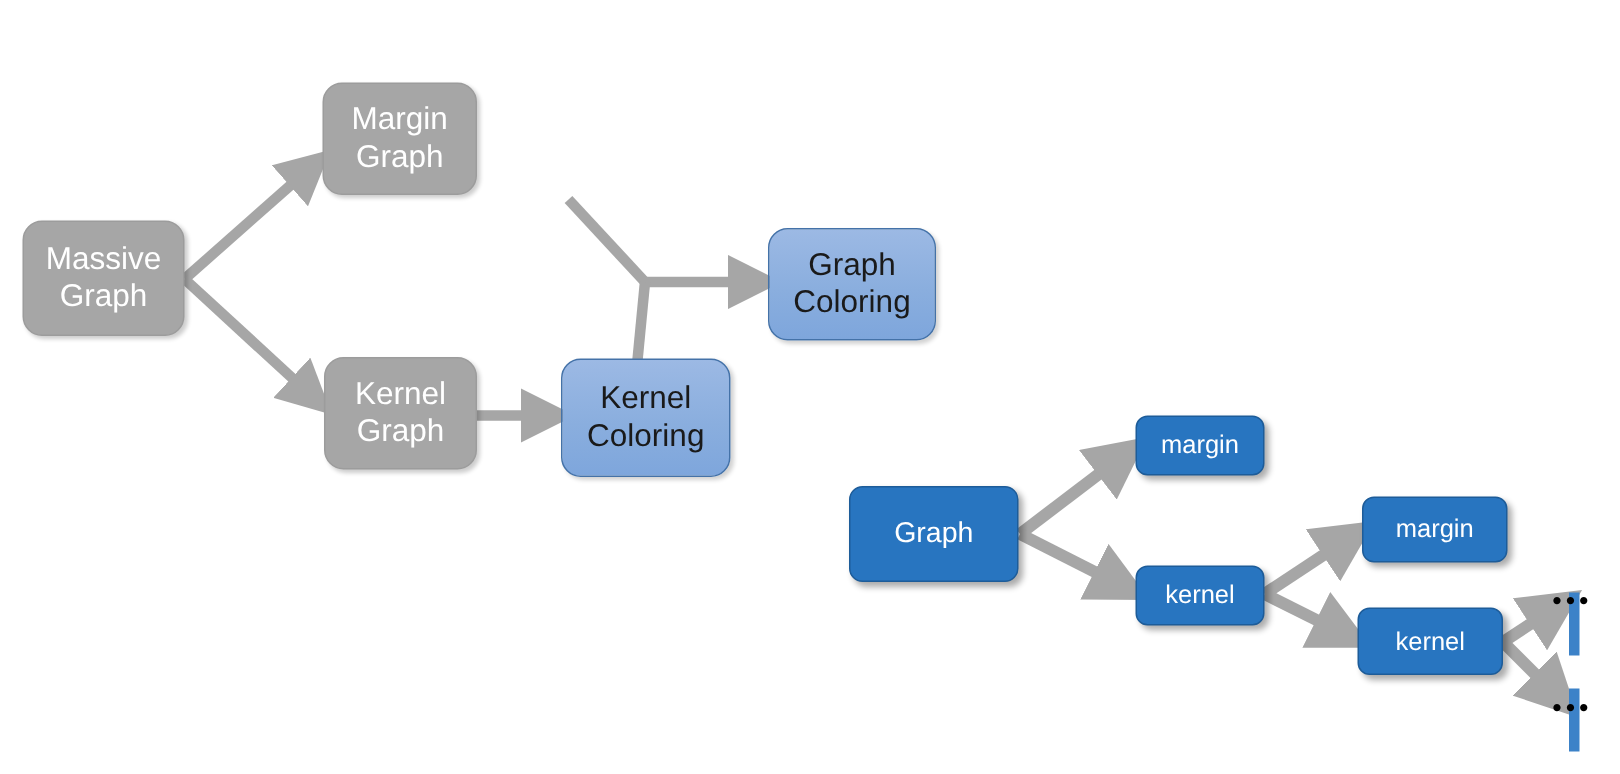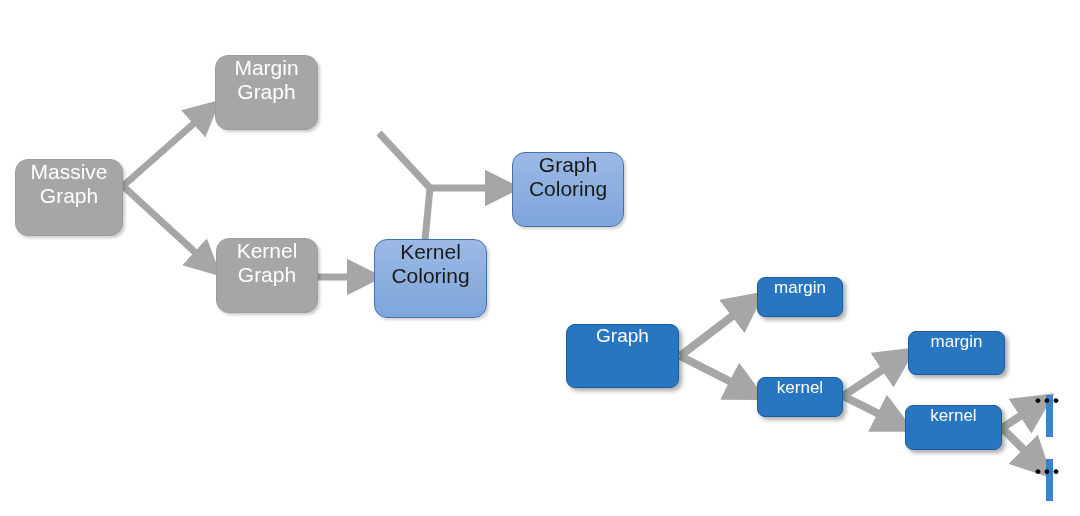--- a/index.html
+++ b/index.html
@@ -21,20 +21,21 @@
   #edges {
     position: absolute;
     left: 0;
     top: 0;
     width: 1080px;
     height: 516px;
   }
   .node {
     position: absolute;
     display: flex;
+    align-items: center;
     justify-content: center;
     text-align: center;
     box-sizing: border-box;
     line-height: 1.16;
     white-space: pre-line;
     z-index: 5;
   }
   
   .node.gray {
     background: #a6a6a6;
@@ -110,21 +111,21 @@
     <g stroke="#a6a6a6" stroke-width="8" fill="none" marker-end="url(#ah)">
       <line x1="680" y1="356" x2="751" y2="302"></line>
       <line x1="680" y1="356" x2="751" y2="392"></line>
       <line x1="843" y1="396" x2="902" y2="357"></line>
       <line x1="843" y1="396" x2="899" y2="424"></line>
       <line x1="1002" y1="428" x2="1040" y2="403"></line>
       <line x1="1002" y1="428" x2="1040" y2="466"></line>
     </g>
   </svg>
 
-  <div class="node gray" style="left:15px; top:159px; width:108px; height:77px;">
+  <div class="node gray" style="left:15px; top:147px; width:108px; height:77px;">
     <span>Massive
 Graph</span>
   </div>
   <div class="node gray" style="left:215px; top:55px; width:103px; height:75px;">
     <span>Margin
 Graph</span>
   </div>
   <div class="node gray" style="left:216px; top:238px; width:102px; height:75px;">
     <span>Kernel
 Graph</span>

